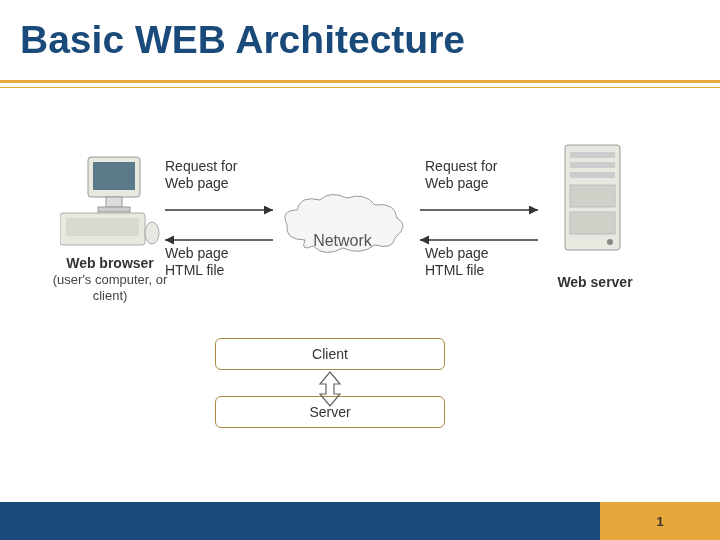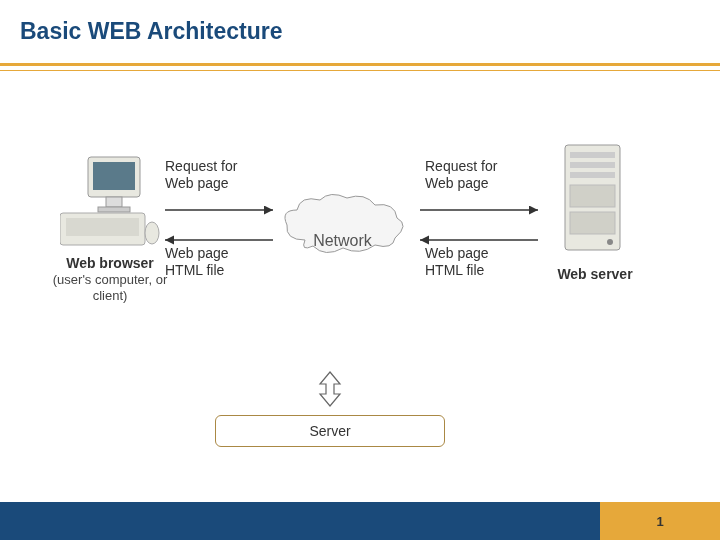--- a/index.html
+++ b/index.html
@@ -6,21 +6,21 @@
     body {
       width: 720px;
       height: 540px;
       font-family: Arial, sans-serif;
       background: #fff;
       position: relative;
       overflow: hidden;
     }
     .title {
       color: #1a4a7a;
-      font-size: 23px;
+      font-size: 39px;
       font-weight: bold;
       padding: 18px 16px 0 20px;
     }
     .divider {
       margin-top: 18px;
       height: 8px;
       border-top: 3px solid #e6a83a;
       border-bottom: 1px solid #e6a83a;
     }
     .diagram {
@@ -124,21 +124,21 @@
   <div class="node" style="left:545px; top:20px; width:100px;">
     <svg width="80" height="120" viewBox="0 0 80 120">
       <rect x="10" y="5" width="55" height="105" rx="3" fill="#e8e8e0" stroke="#999"></rect>
       <rect x="15" y="12" width="45" height="6" fill="#ccc"></rect>
       <rect x="15" y="22" width="45" height="6" fill="#ccc"></rect>
       <rect x="15" y="32" width="45" height="6" fill="#ccc"></rect>
       <rect x="15" y="45" width="45" height="22" fill="#d0d0c8" stroke="#bbb"></rect>
       <rect x="15" y="72" width="45" height="22" fill="#d0d0c8" stroke="#bbb"></rect>
       <circle cx="55" cy="102" r="3" fill="#888"></circle>
     </svg>
-    <div class="node-label" style="margin-top:2px;">
+    <div class="node-label" style="margin-top:10px;">
       <span class="bold">Web server</span>
     </div>
   </div>
 
   <svg style="position:absolute; left:155px; top:75px;" width="130" height="60">
     <defs>
       <marker id="ah1" markerWidth="8" markerHeight="8" refX="6" refY="3" orient="auto">
         <path d="M0,0 L6,3 L0,6 Z" fill="#333"></path>
       </marker>
     </defs>
@@ -157,21 +157,24 @@
       </marker>
     </defs>
     <line x1="10" y1="15" x2="128" y2="15" stroke="#333" stroke-width="1.5" marker-end="url(#ah2)"></line>
     <line x1="128" y1="45" x2="10" y2="45" stroke="#333" stroke-width="1.5" marker-end="url(#ah2)"></line>
   </svg>
   <div class="edge-label" style="left:425px; top:38px; width:100px; white-space:pre-line;">Request for
 Web page</div>
   <div class="edge-label" style="left:425px; top:125px; width:100px; white-space:pre-line;">Web page
 HTML file</div>
 
-  <div class="box" style="left:215px; top:295px;">
+  <div class="box" style="left:215px; top:218px;">
+    <span>Client</span>
+  </div>
+  <div class="box" style="left:215px; top:276px;">
     <span>Server</span>
   </div>
   <svg style="position:absolute; left:310px; top:250px;" width="40" height="38">
     <path d="M20 2 L30 14 L24 14 L24 24 L30 24 L20 36 L10 24 L16 24 L16 14 L10 14 Z" fill="none" stroke="#666" stroke-width="1.2"></path>
   </svg>
 
 </div>
 
 <div class="footer">
   <div class="footer-blue"></div>

